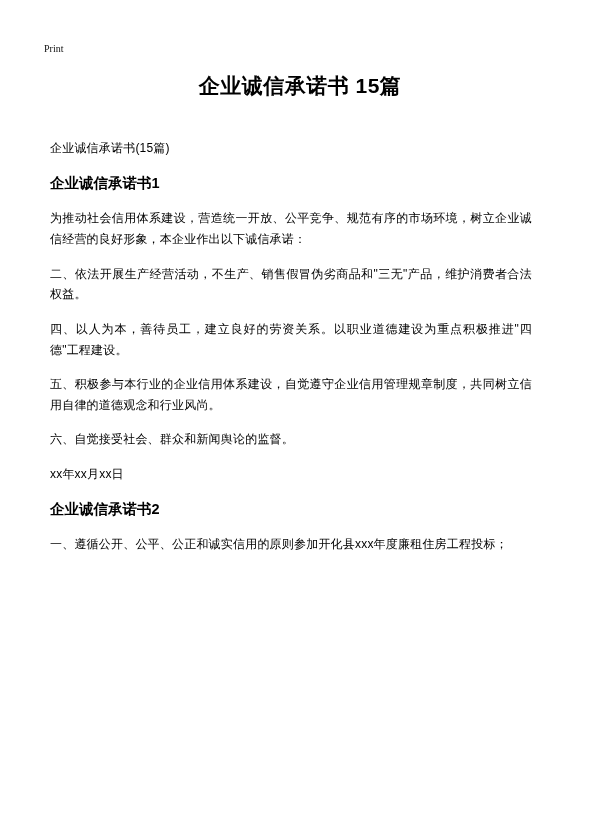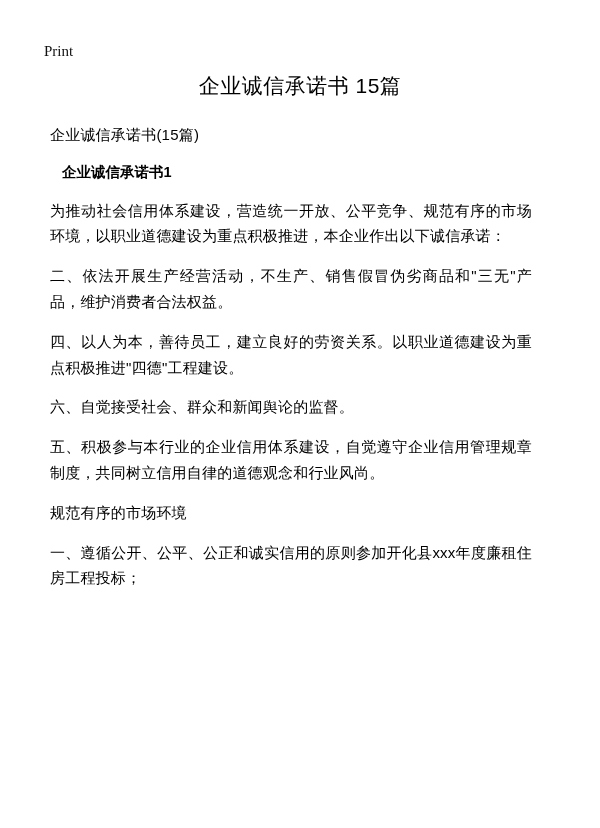--- a/index.html
+++ b/index.html
@@ -19,71 +19,72 @@
     width: 600px;
     height: 828px;
     box-sizing: border-box;
     padding: 0;
     position: relative;
   }
   .print-label {
     position: absolute;
     top: 44px;
     left: 44px;
-    font-size: 15px;
+    font-size: 10px;
     line-height: 1;
     color: #111111;
     font-family: "Liberation Serif", "DejaVu Serif", serif;
   }
   .content {
     position: absolute;
     top: 72px;
     left: 50px;
     width: 500px;
   }
   .doc-title {
     font-size: 21px;
-    font-weight: normal;
+    font-weight: bold;
     text-align: center;
-    margin: 0 0 22px 0;
+    margin: 0 0 38px 0;
     letter-spacing: 0.5px;
   }
   p.body-text {
-    font-size: 15px;
+    font-size: 12px;
     line-height: 1.72;
     margin: 0 18px 14px 0;
     text-align: justify;
     letter-spacing: 0.2px;
   }
   h2.section-head {
     font-size: 14.5px;
     font-weight: bold;
-    margin: 0 0 14px 12px;
+    margin: 0 0 14px 0;
     line-height: 1.5;
   }
 </style>
 </head>
 <body>
 
 <div class="page">
 
   <div class="print-label">Print</div>
 
   <div class="content">
 
     <h1 class="doc-title">企业诚信承诺书  15篇</h1>
 
     <p class="body-text">企业诚信承诺书(15篇)</p>
 
     <h2 class="section-head">企业诚信承诺书1</h2>
 
-    <p class="body-text">为推动社会信用体系建设，营造统一开放、公平竞争、规范有序的市场环境，以职业道德建设为重点积极推进，本企业作出以下诚信承诺：</p>
+    <p class="body-text">为推动社会信用体系建设，营造统一开放、公平竞争、规范有序的市场环境，树立企业诚信经营的良好形象，本企业作出以下诚信承诺：</p>
     <p class="body-text">二、依法开展生产经营活动，不生产、销售假冒伪劣商品和"三无"产品，维护消费者合法权益。</p>
     <p class="body-text">四、以人为本，善待员工，建立良好的劳资关系。以职业道德建设为重点积极推进"四德"工程建设。</p>
+    <p class="body-text">五、积极参与本行业的企业信用体系建设，自觉遵守企业信用管理规章制度，共同树立信用自律的道德观念和行业风尚。</p>
     <p class="body-text">六、自觉接受社会、群众和新闻舆论的监督。</p>
-    <p class="body-text">五、积极参与本行业的企业信用体系建设，自觉遵守企业信用管理规章制度，共同树立信用自律的道德观念和行业风尚。</p>
-    <p class="body-text">规范有序的市场环境</p>
+    <p class="body-text">xx年xx月xx日</p>
 
+    <h2 class="section-head">企业诚信承诺书2</h2>
 
     <p class="body-text">一、遵循公开、公平、公正和诚实信用的原则参加开化县xxx年度廉租住房工程投标；</p>
 
   </div>
 </div>
 
 </body></html>

